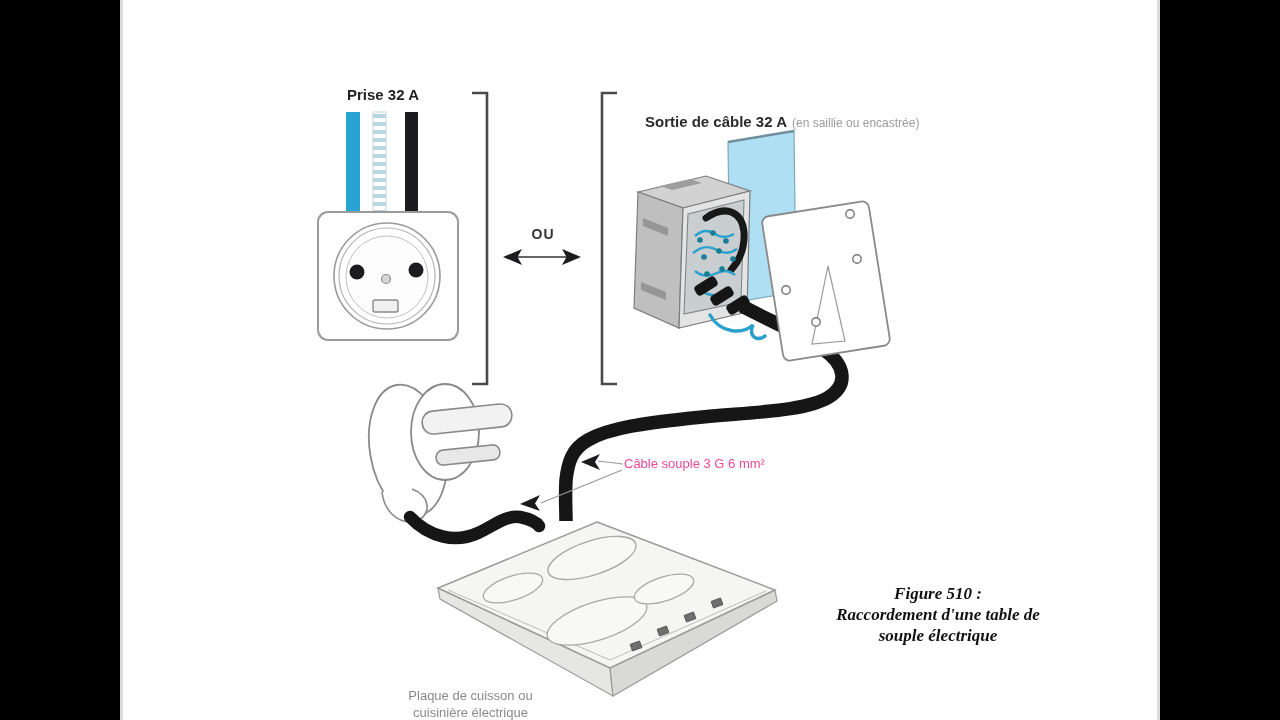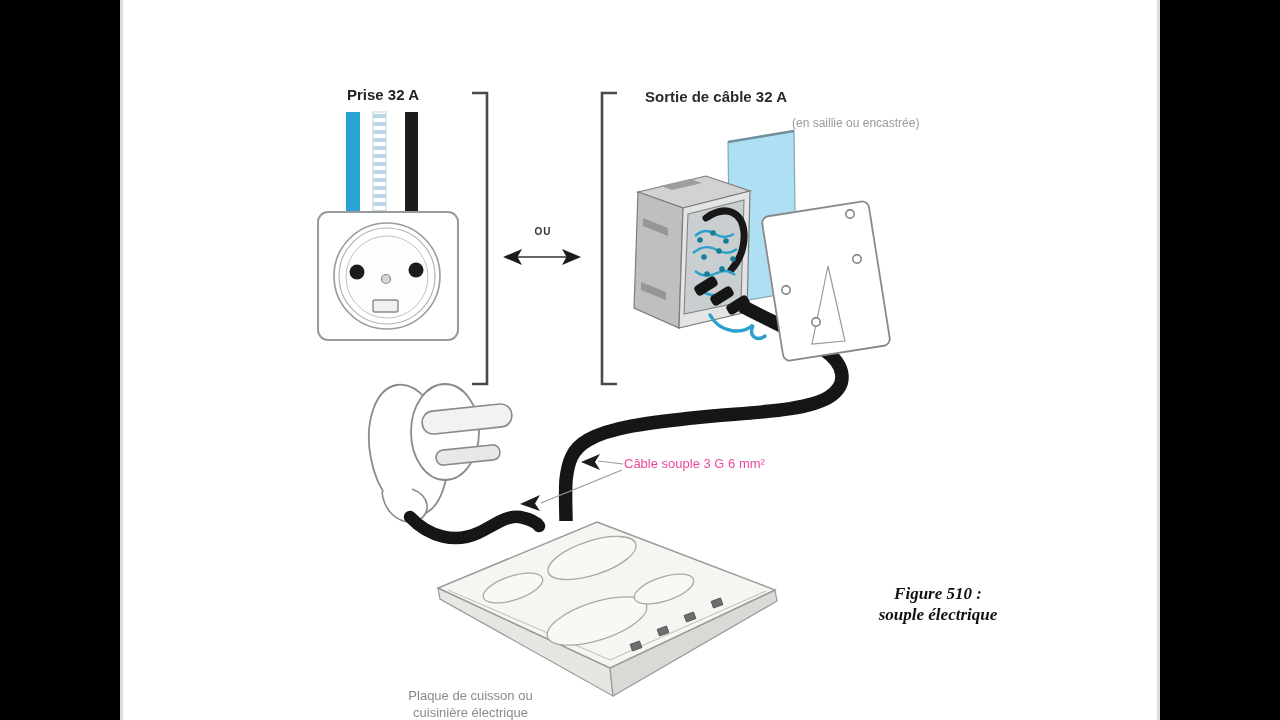--- a/index.html
+++ b/index.html
@@ -7,24 +7,24 @@
     position:relative;width:1280px;height:720px;overflow:hidden;
     background:#ffffff;
     font-family:"Liberation Sans","DejaVu Sans",sans-serif;
   }
   .letterbox{position:absolute;top:0;height:720px;background:#000;z-index:30;}
   .letterbox.left{left:0;width:120px;border-right:3px solid #dcdcdc;}
   .letterbox.right{right:0;width:120px;border-left:3px solid #dcdcdc;}
   svg.diagram{position:absolute;left:0;top:0;z-index:5;}
   .lbl{position:absolute;z-index:10;color:#222;}
   .lbl-prise{left:308px;top:86px;width:150px;text-align:center;font-size:15px;font-weight:bold;}
-  .lbl-sortie{left:645px;top:88px;display:flex;align-items:flex-start;white-space:nowrap;}
+  .lbl-sortie{left:645px;top:88px;display:flex;align-items:flex-end;white-space:nowrap;}
   .lbl-sortie .bold{font-size:15px;font-weight:bold;color:#2b2b2b;}
   .lbl-sortie .paren{font-size:12px;color:#9b9b9b;margin-left:5px;margin-top:28px;}
-  .lbl-ou{left:513px;top:226px;width:60px;text-align:center;font-size:10px;font-weight:bold;letter-spacing:1px;color:#333;}
+  .lbl-ou{left:513px;top:226px;width:60px;text-align:center;font-size:14px;font-weight:bold;letter-spacing:1px;color:#333;}
   .lbl-cable{left:624px;top:456px;font-size:13px;color:#ec4899;white-space:nowrap;}
   .lbl-plaque{left:388px;top:687px;width:165px;text-align:center;font-size:13px;line-height:17px;color:#8a8a8a;}
   .caption{
     left:808px;top:583px;width:260px;text-align:center;
     font-family:"Liberation Serif","DejaVu Serif",serif;
     font-style:italic;font-weight:bold;font-size:17px;line-height:21px;color:#111;
   }
 </style>
 </head>
 <body>
@@ -172,18 +172,19 @@
 
   <div class="lbl lbl-cable">Câble souple 3 G 6 mm²</div>
 
   <div class="lbl lbl-plaque">
     <div>Plaque de cuisson ou</div>
     <div>cuisinière électrique</div>
   </div>
 
   <div class="lbl caption">
     <div>Figure 510 :</div>
+    <div>Raccordement d'une table de</div>
     <div>souple électrique</div>
   </div>
 
   <div class="letterbox left"></div>
   <div class="letterbox right"></div>
 </div>
 
 </body></html>

